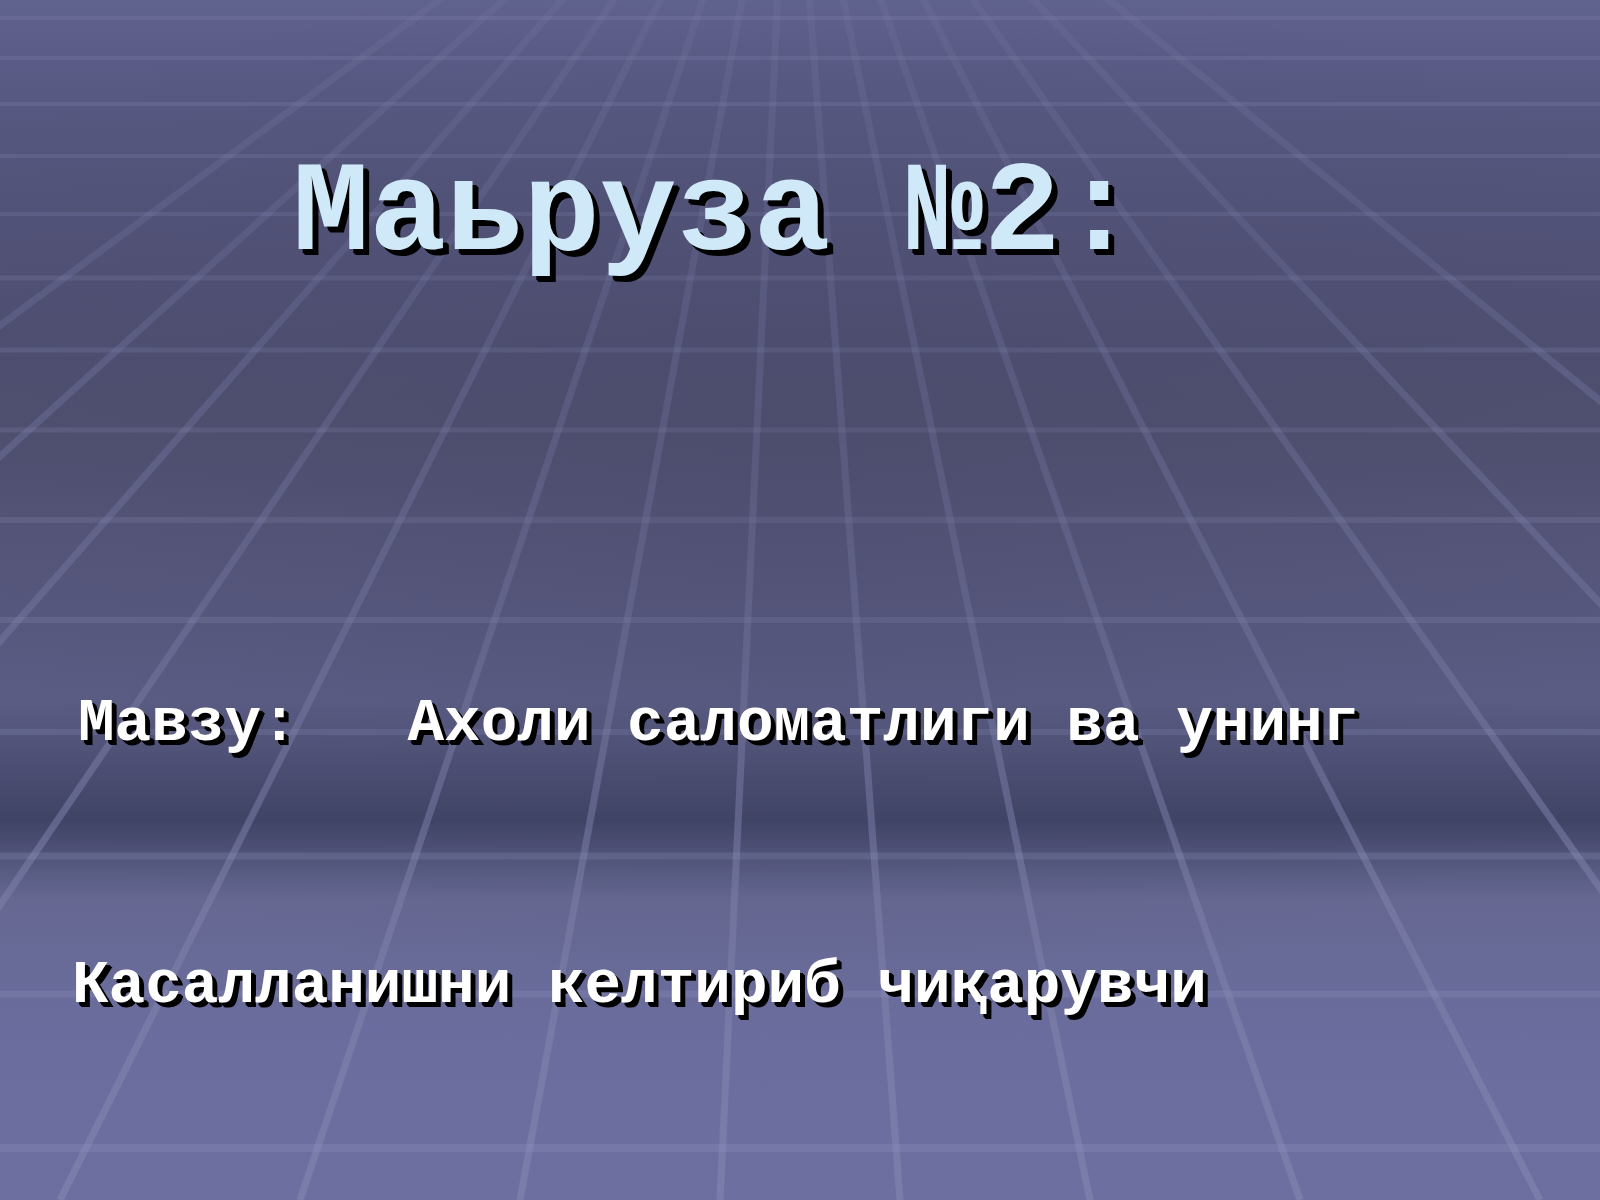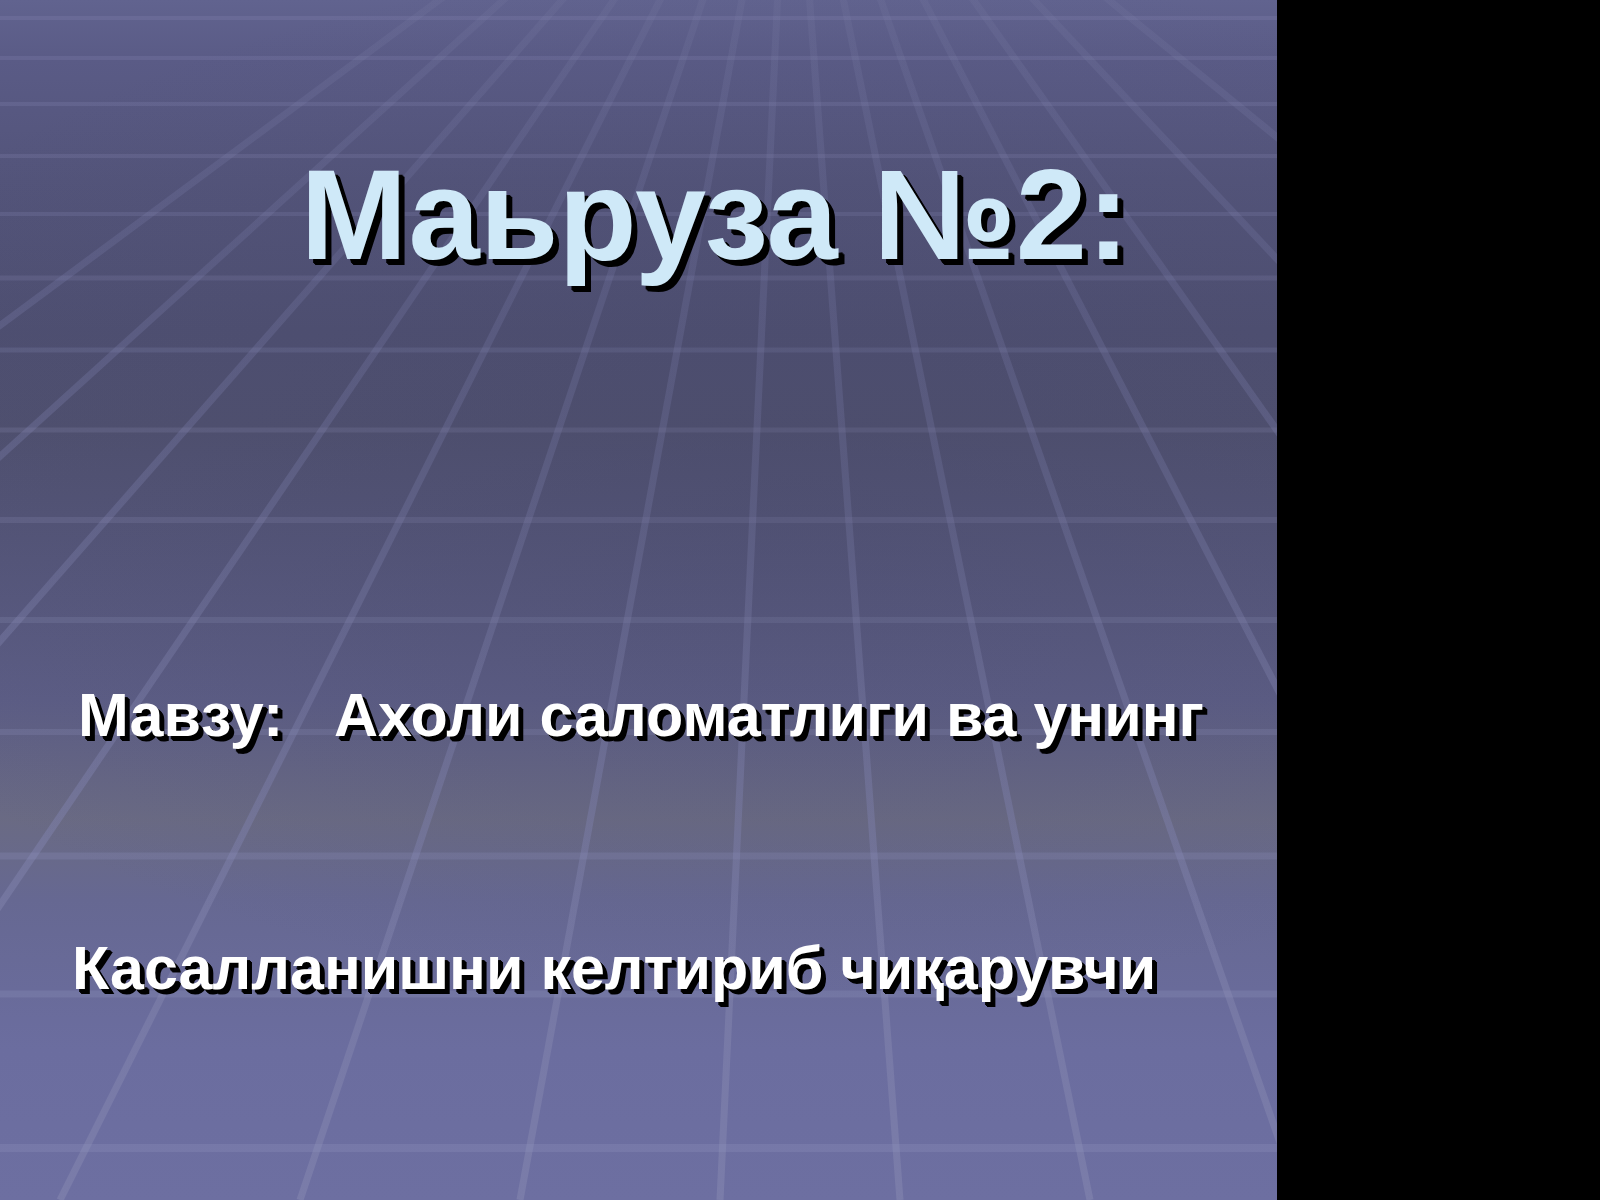--- a/index.html
+++ b/index.html
@@ -3,25 +3,25 @@
 <meta charset="utf-8">
 <style>
   html, body {
     margin: 0;
     padding: 0;
     background: #000;
   }
 
   .slide {
     position: relative;
-    width: 1277px;
+    width: 1600px;
     height: 1200px;
     overflow: hidden;
-    background: #737373;
-    font-family: Liberation Sans, sans-serif;
+    background: #0f172a;
+    font-family: Liberation Mono, monospace;
   }
 
   
 
   .bg-base {
     position: absolute;
     inset: 0;
     background:
       linear-gradient(to bottom,
         #61638f 0px,
@@ -112,20 +112,21 @@
       5px 5px 0 #000000,
       4px 4px 0 #000000,
       3px 3px 0 #0a0a0a;
     white-space: pre;
   }
 
   .body-line {
     display: block;
     width: 1600px;
     box-sizing: border-box;
+    margin-top: 9px;
   }
 
   .line-1 { padding-left: 78px;  }
   .line-2 { padding-left: 600px; }
   .line-3 { padding-left: 72px;  }
 
 </style>
 </head>
 <body>
 

